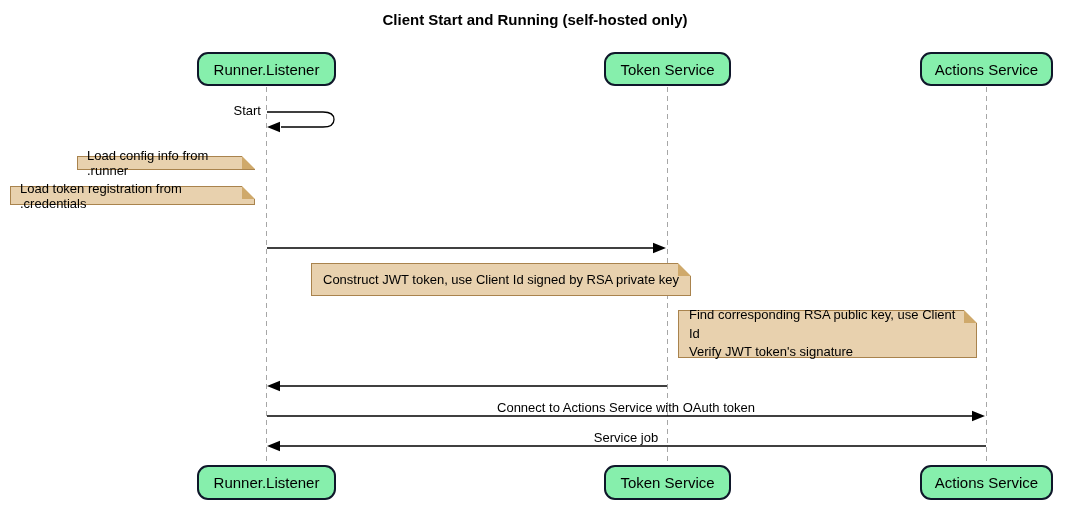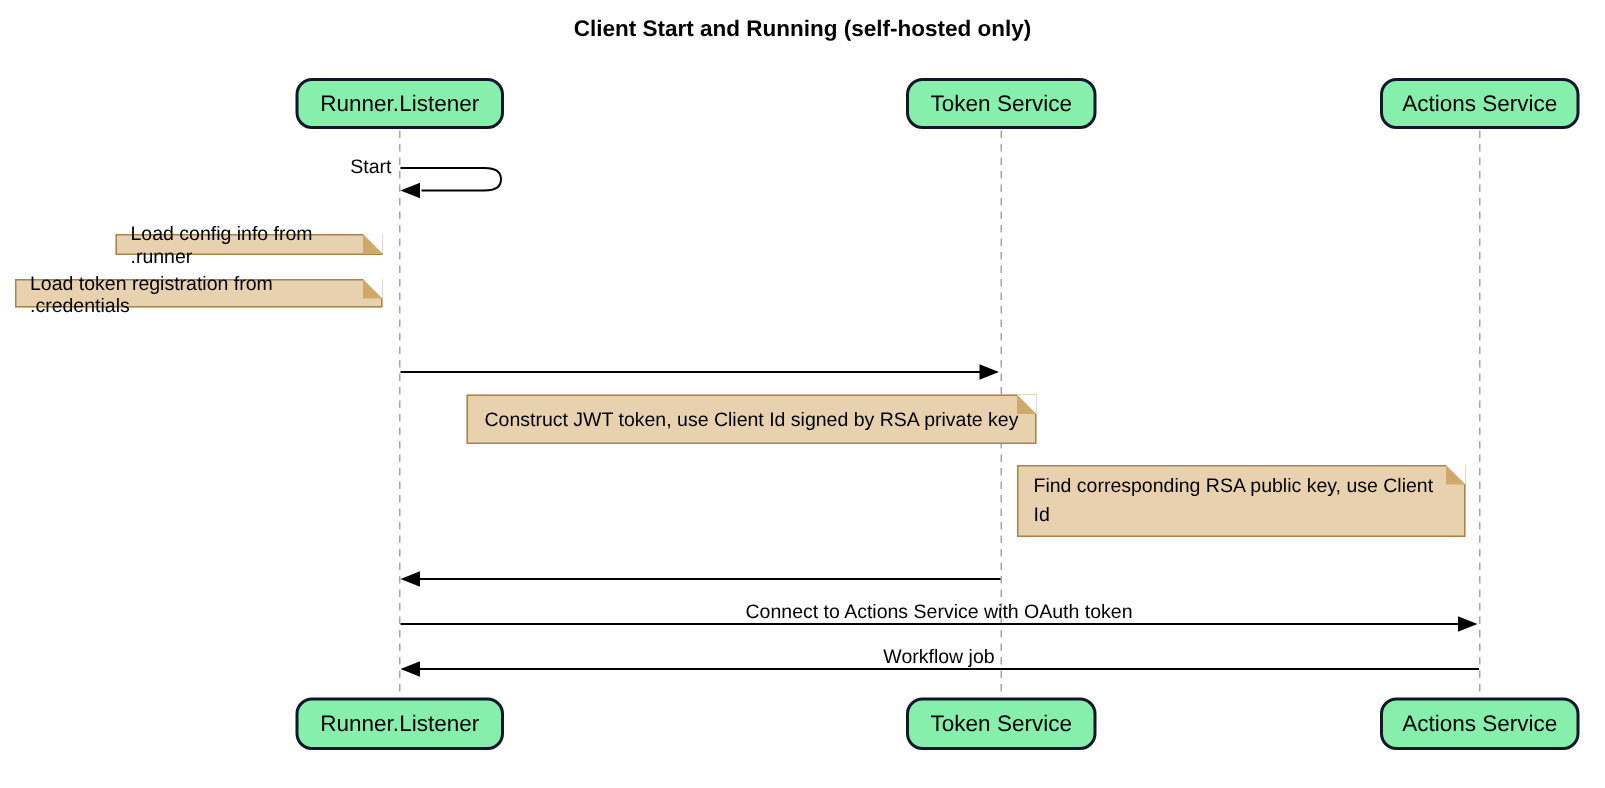--- a/index.html
+++ b/index.html
@@ -125,24 +125,25 @@
     <span>Load config info from .runner</span>
   </div>
   <div class="note" style="left:10px; top:186px; width:245px; height:19px;">
     <span>Load token registration from .credentials</span>
   </div>
   <div class="note" style="left:277px; top:263px; width:380px; height:33px;margin-left:34px;">
     <span>Construct JWT token, use Client Id signed by RSA private key</span>
   </div>
   <div class="note multiline" style="left:678px; top:310px; width:299px; height:48px;">
     <span>Find corresponding RSA public key, use Client Id</span>
+    <span>Verify JWT token's signature</span>
   </div>
 
   <div class="msg-label" style="left:266px; top:400px; width:720px;">Connect to Actions Service with OAuth token</div>
-  <div class="msg-label" style="left:266px; top:430px; width:720px;">Workflow job</div>
+  <div class="msg-label" style="left:266px; top:430px; width:720px;">Service job</div>
 
   <div class="participant" style="left:197px; top:465px; width:139px; height:35px;">
     <span>Runner.Listener</span>
   </div>
   <div class="participant" style="left:604px; top:465px; width:127px; height:35px;">
     <span>Token Service</span>
   </div>
   <div class="participant" style="left:920px; top:465px; width:133px; height:35px;">
     <span>Actions Service</span>
   </div>

